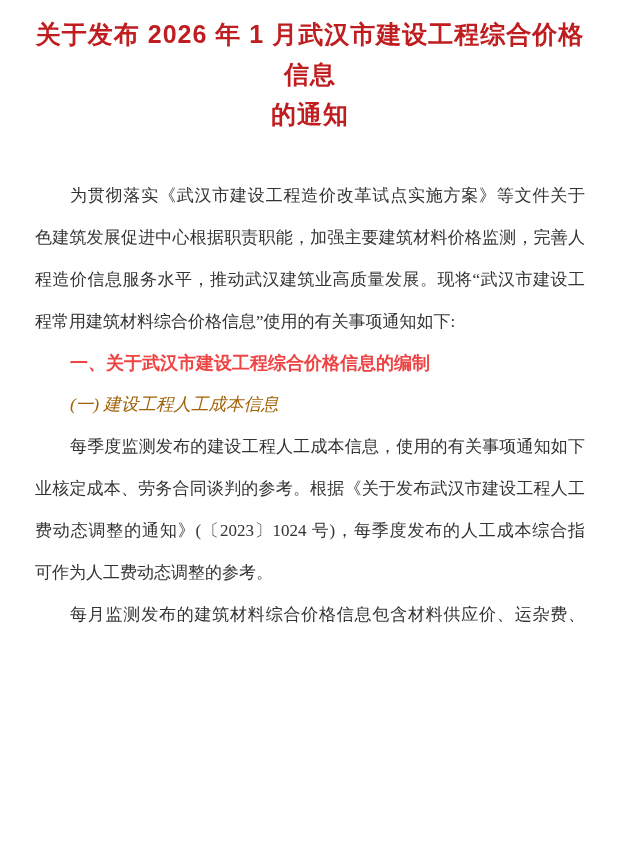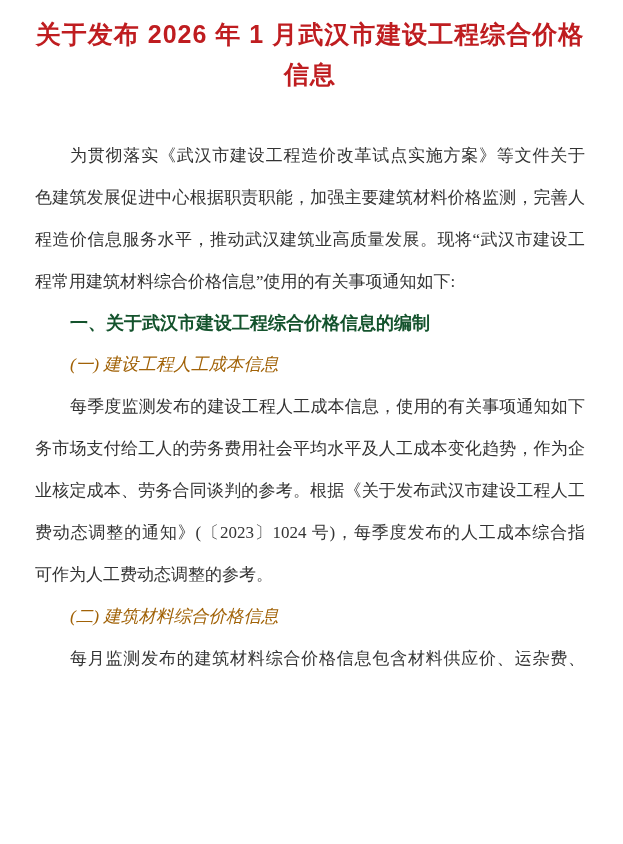--- a/index.html
+++ b/index.html
@@ -45,47 +45,46 @@
     text-align-last: justify;
     text-justify: inter-character;
   }
   .ind {
     padding-left: 35px;
   }
   .h2 {
     font-family: "Liberation Sans", "DejaVu Sans", sans-serif;
     font-weight: bold;
     font-size: 18px;
-    color: #14532d;
+    color: #ef4444;
   }
   .kai {
     font-style: italic;
     font-size: 17.5px;
     color: #a16207;
   }
 </style>
 </head>
 <body>
 
 <div class="page">
 
   <h1 class="title">
     <span class="tl">关于发布 2026 年 1 月武汉市建设工程综合价格信息</span>
+    <span class="tl">的通知</span>
   </h1>
 
   <div class="doc-body">
     <div class="line ind just">为贯彻落实《武汉市建设工程造价改革试点实施方案》等文件关于</div>
     <div class="line just">色建筑发展促进中心根据职责职能，加强主要建筑材料价格监测，完善人</div>
     <div class="line just">程造价信息服务水平，推动武汉建筑业高质量发展。现将“武汉市建设工</div>
     <div class="line">程常用建筑材料综合价格信息”使用的有关事项通知如下:</div>
     <div class="line ind h2">一、关于武汉市建设工程综合价格信息的编制</div>
     <div class="line ind kai">(一) 建设工程人工成本信息</div>
     <div class="line ind just">每季度监测发布的建设工程人工成本信息，使用的有关事项通知如下</div>
-    <div class="line just">务市场支付给工人的劳务费用社会平均水平及人工成本变化趋势，作为企</div>
     <div class="line just">业核定成本、劳务合同谈判的参考。根据《关于发布武汉市建设工程人工</div>
     <div class="line just">费动态调整的通知》(〔2023〕1024 号)，每季度发布的人工成本综合指数，</div>
     <div class="line">可作为人工费动态调整的参考。</div>
-    <div class="line ind kai">(二) 建筑材料综合价格信息</div>
     <div class="line ind just">每月监测发布的建筑材料综合价格信息包含材料供应价、运杂费、</div>
 
   </div>
 
 </div>
 
 </body></html>

